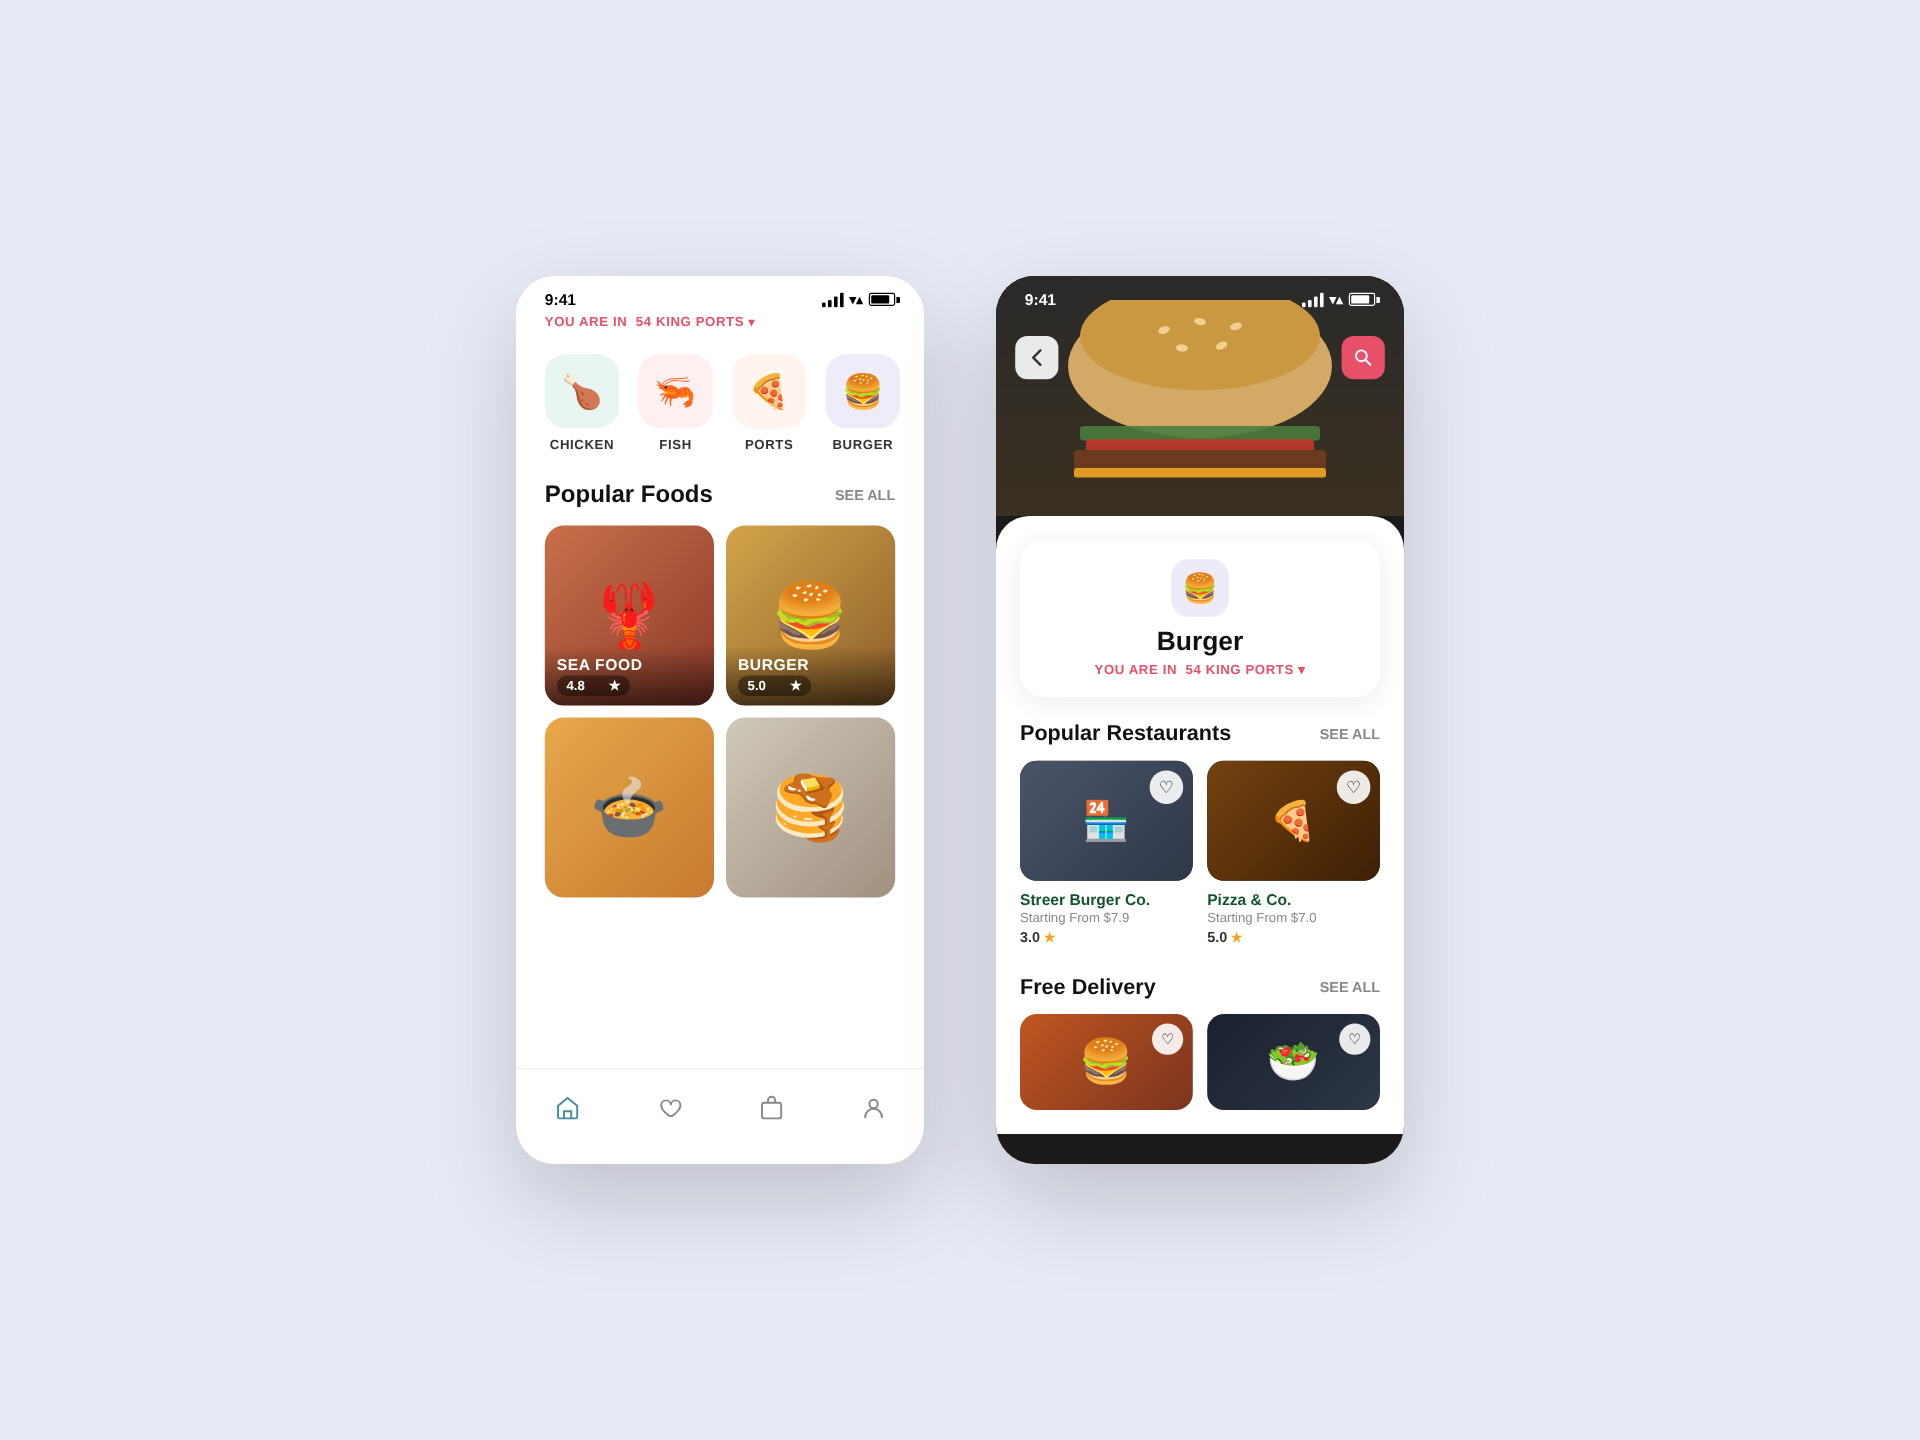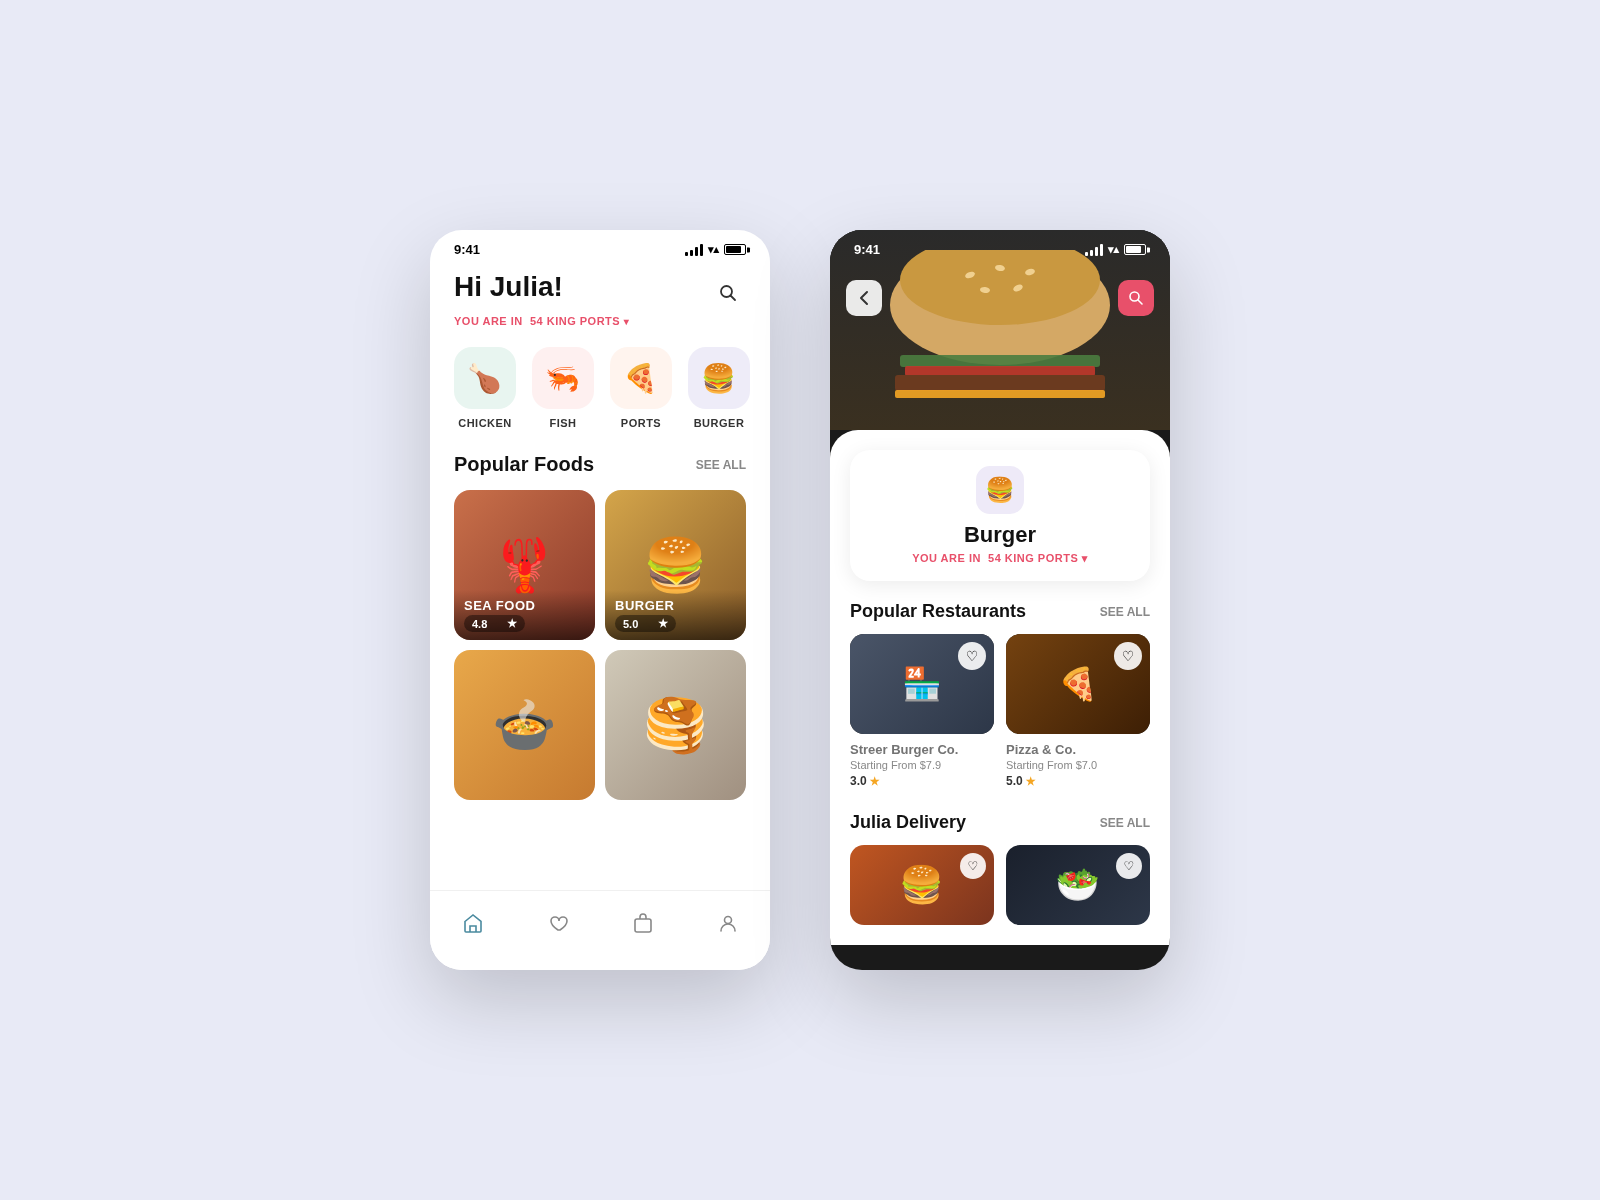--- a/index.html
+++ b/index.html
@@ -357,21 +357,21 @@
       font-size: 14px;
       cursor: pointer;
       z-index: 2;
     }
     .rest-info {
       padding: 8px 0 4px;
     }
     .rest-name {
       font-size: 13px;
       font-weight: 700;
-      color: #737373;
+      color: #14532d;
     }
     .rest-starting {
       font-size: 11px;
       color: #888;
       margin-top: 2px;
     }
     .rest-rating {
       display: flex;
       align-items: center;
       gap: 3px;
@@ -480,29 +480,20 @@
       </div>
       <span class="wifi-icon">▾▴</span>
       <div class="battery">
           <div class="battery-fill"></div>
         </div>
     </div>
   </div>
 
   <div class="left-content">
 
-    <div class="left-header">
-      <div class="greeting">Hi Julia!</div>
-      <div class="search-btn-left">
-        <svg width="18" height="18" viewBox="0 0 18 18" fill="none">
-          <circle cx="7.5" cy="7.5" r="5.5" stroke="#333" stroke-width="1.8"></circle>
-          <line x1="11.5" y1="11.5" x2="16" y2="16" stroke="#333" stroke-width="1.8" stroke-linecap="round"></line>
-        </svg>
-      </div>
-    </div>
 
     <div class="location-line">
       <span>YOU ARE IN</span>
       &nbsp;<span>54 KING PORTS</span>
       <span class="chevron"> ▾</span>
     </div>
 
     <div class="categories">
       <div class="category-item">
         <div class="cat-icon-wrap" style="background:#e8f5f0">
@@ -701,21 +692,21 @@
           <div class="rest-starting">Starting From $7.0</div>
           <div class="rest-rating">
             <span>5.0</span>
             <span class="star">★</span>
           </div>
         </div>
       </div>
     </div>
 
     <div class="section-header-right">
-      <span class="section-title-right">Julia Delivery</span>
+      <span class="section-title-right">Free Delivery</span>
       <span class="see-all">SEE ALL</span>
     </div>
 
     <div class="delivery-grid">
       <div class="delivery-card rest-bg-3">
         <div style="display:flex;align-items:center;justify-content:center;height:100%;font-size:36px;">🍔</div>
         <div class="delivery-heart">♡</div>
       </div>
       <div class="delivery-card rest-bg-4">
         <div style="display:flex;align-items:center;justify-content:center;height:100%;font-size:36px;">🥗</div>

